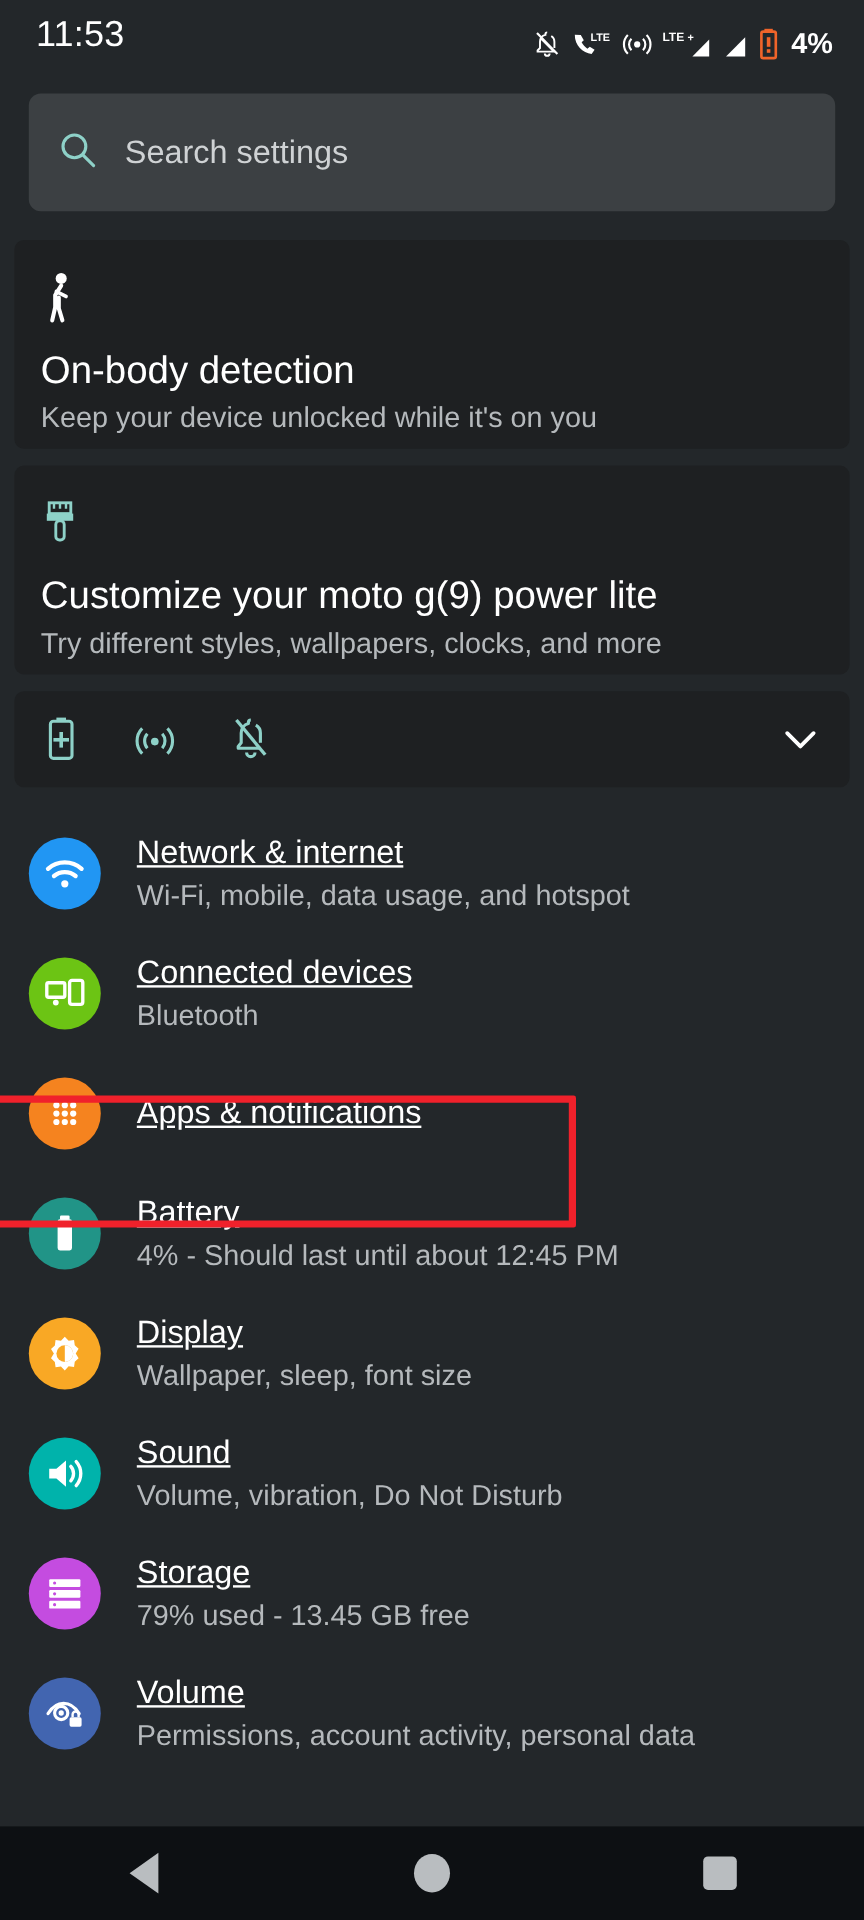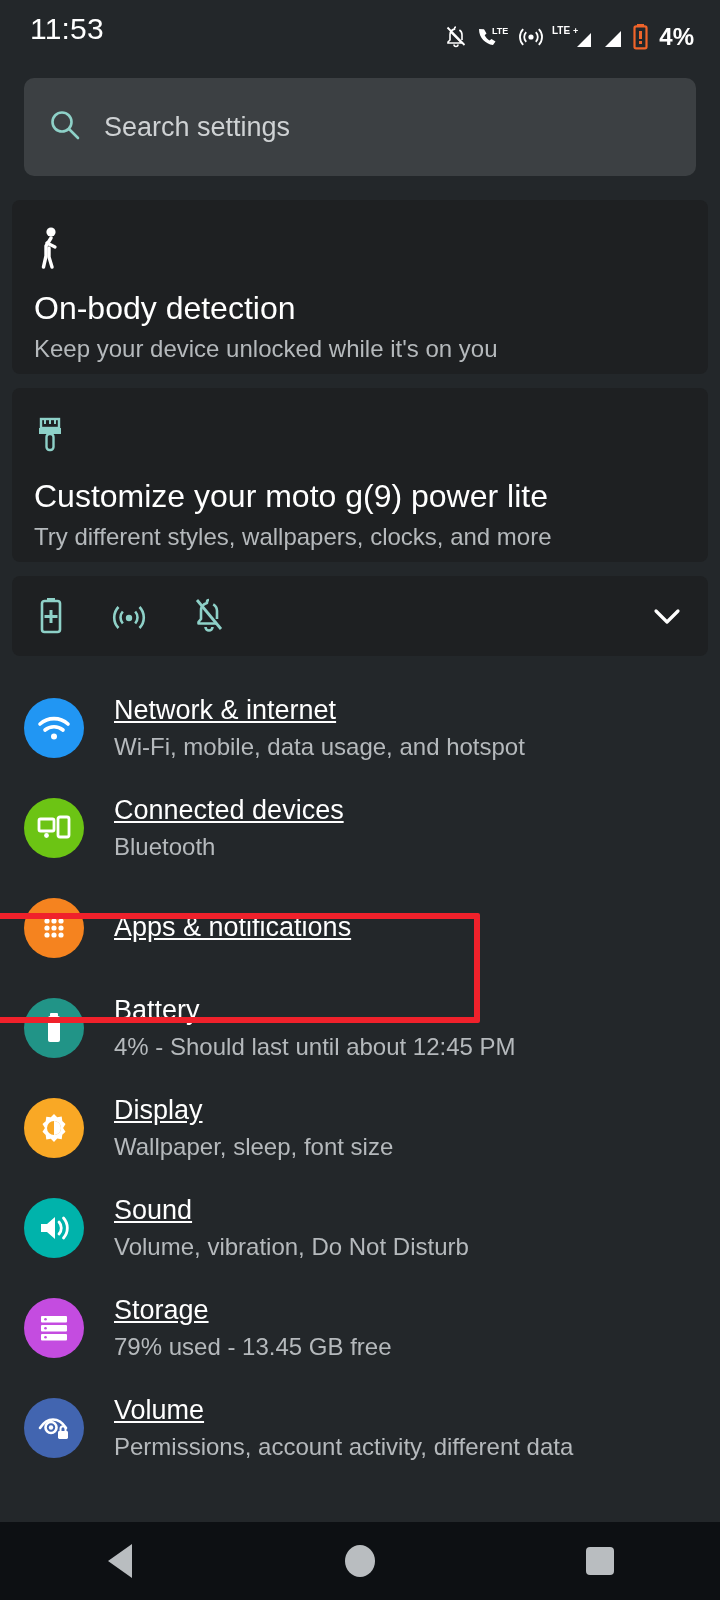--- a/index.html
+++ b/index.html
@@ -432,21 +432,21 @@
       <svg width="36" height="32" viewBox="0 0 36 32">
         <path d="M4 16c3.5-5.5 8-8.5 13-8.5s9.5 3 13 8.5" fill="none" stroke="#fff" stroke-width="2.6" stroke-linecap="round"></path>
         <circle cx="15" cy="15.5" r="5.5" fill="none" stroke="#fff" stroke-width="2.6"></circle>
         <circle cx="15" cy="15.5" r="2.2" fill="#fff"></circle>
         <rect x="22" y="19" width="10" height="8" rx="1.4" fill="#fff"></rect>
         <path d="M24.5 19v-2.2a2.5 2.5 0 0 1 5 0V19" fill="none" stroke="#fff" stroke-width="2"></path>
       </svg>
     </div>
     <div class="row-text">
       <span class="row-title">Volume</span>
-      <span class="row-sub">Permissions, account activity, different data</span>
+      <span class="row-sub">Permissions, account activity, personal data</span>
     </div>
   </div>
 
 </div>
 
 <div class="highlight-box"></div>
 
 <div class="nav-bar">
   <div class="nav-btn">
     <span class="nav-back"></span>

